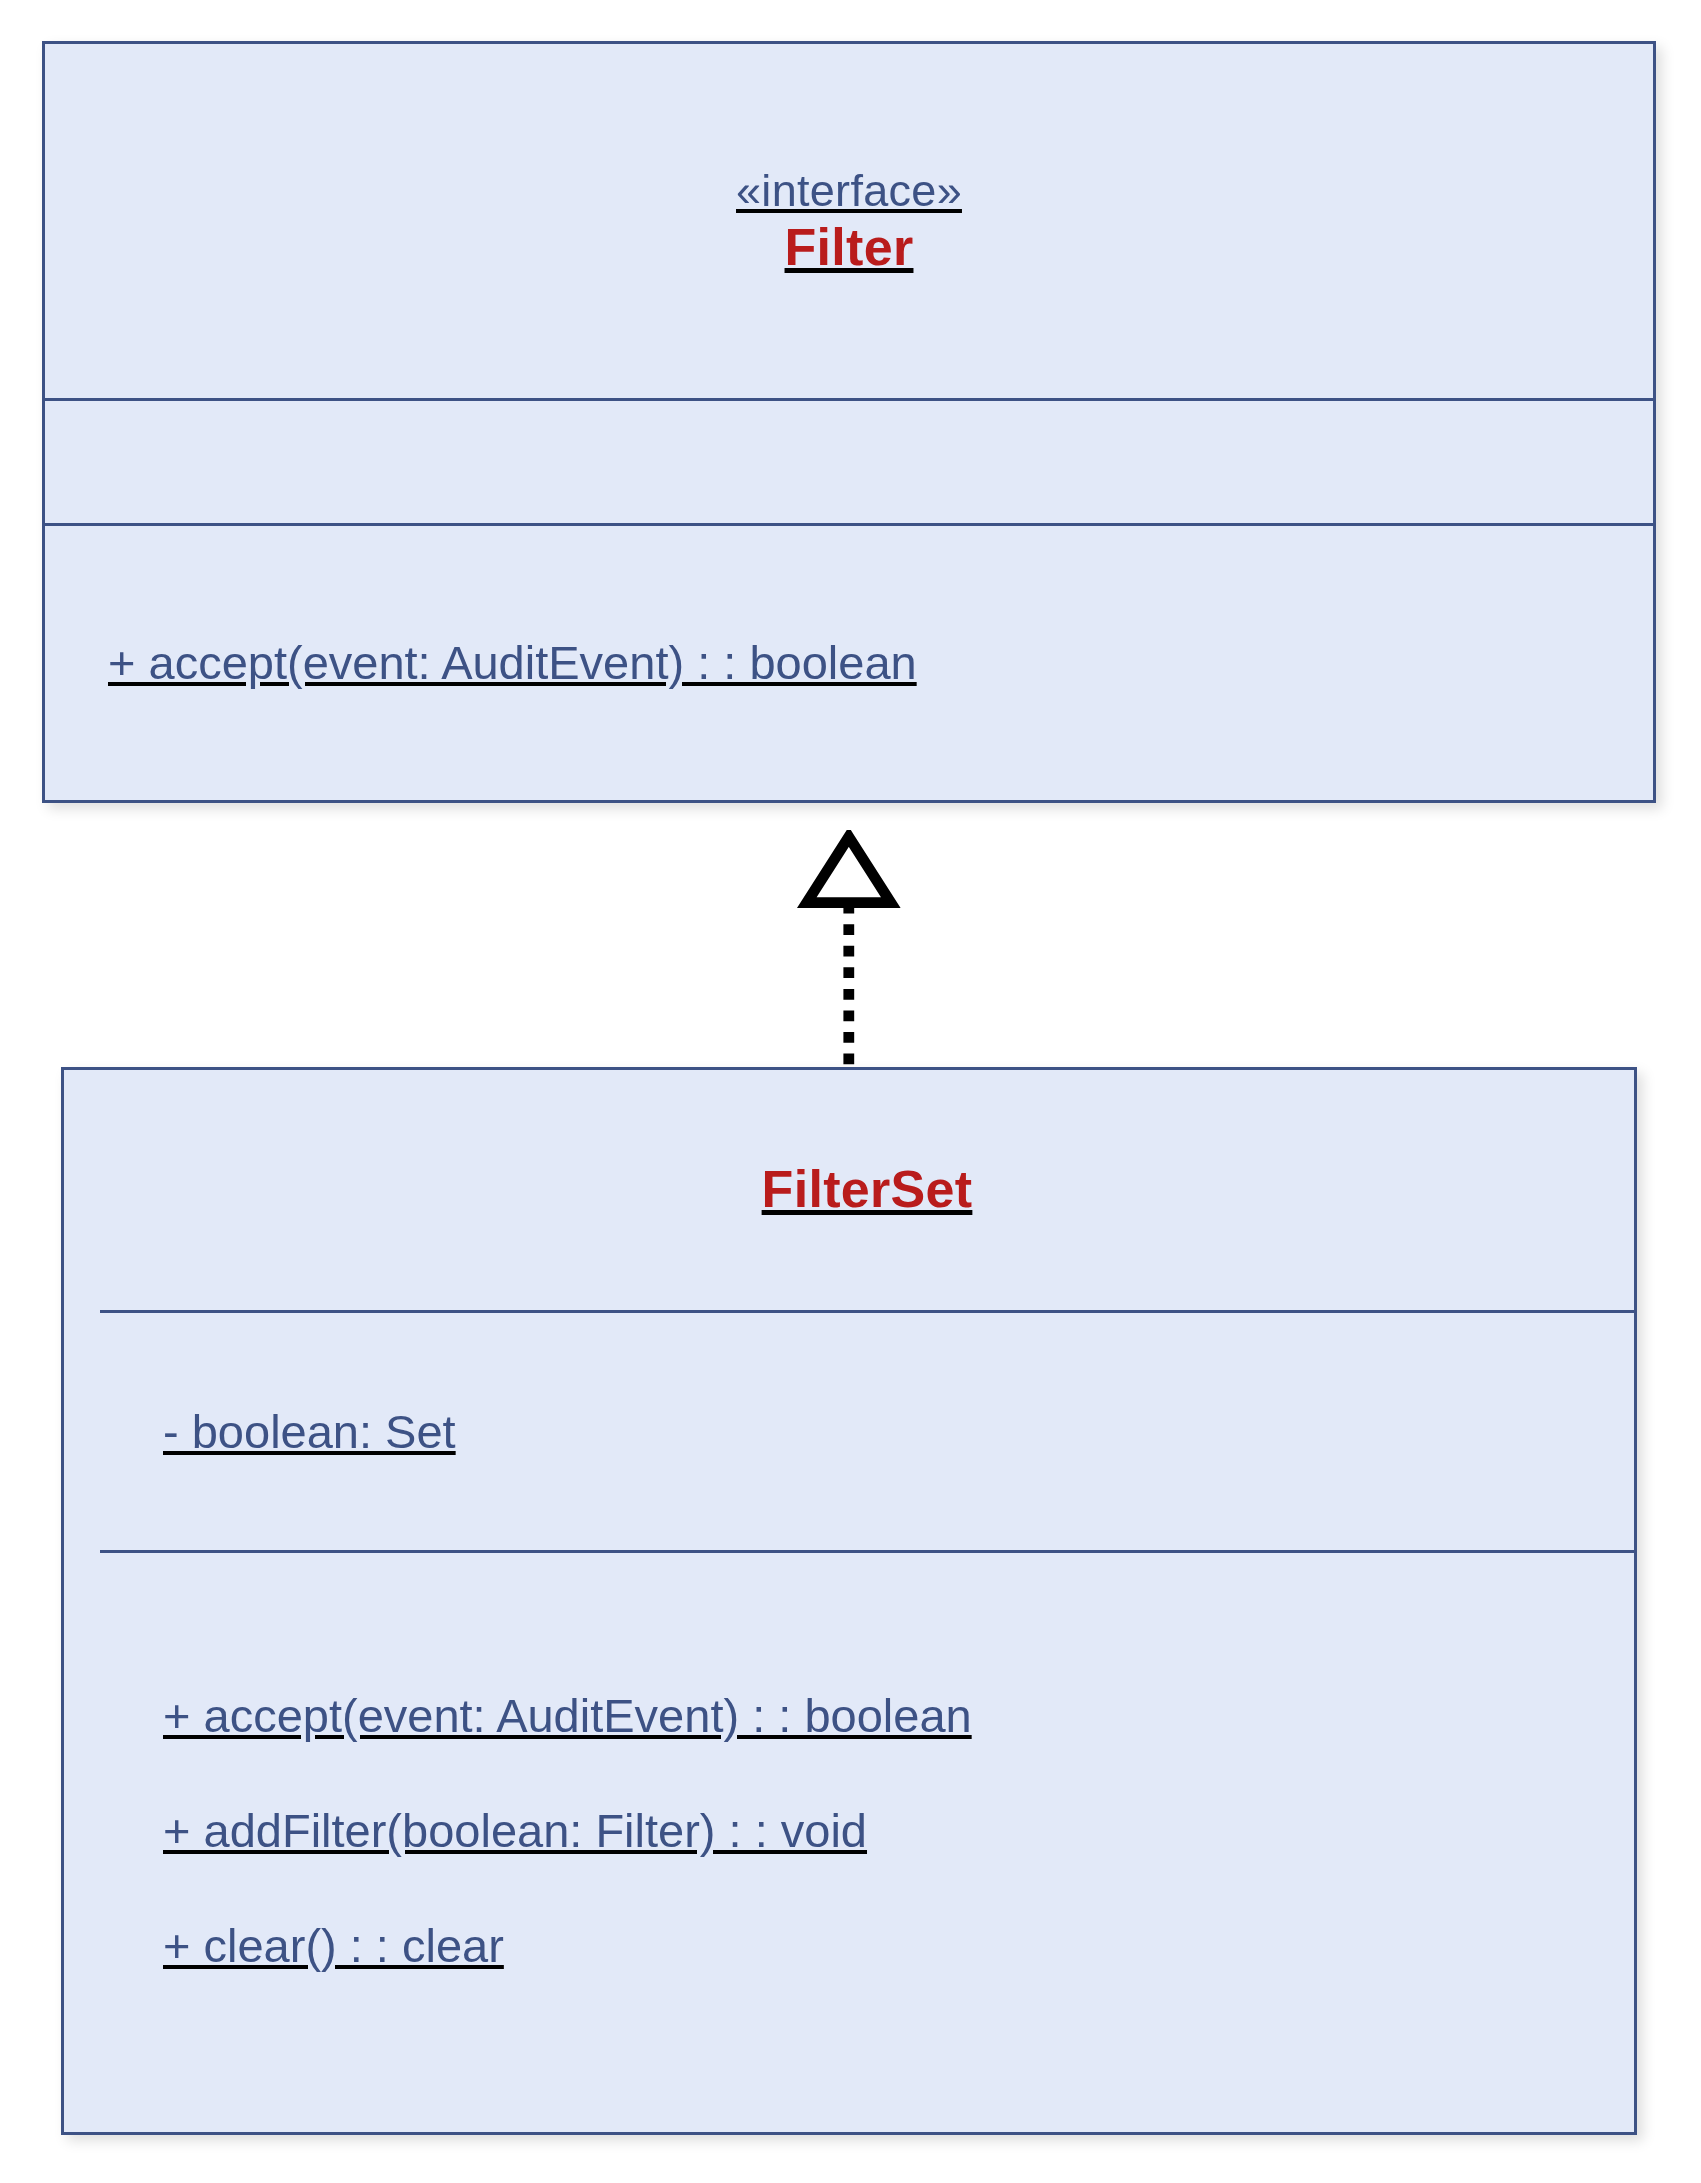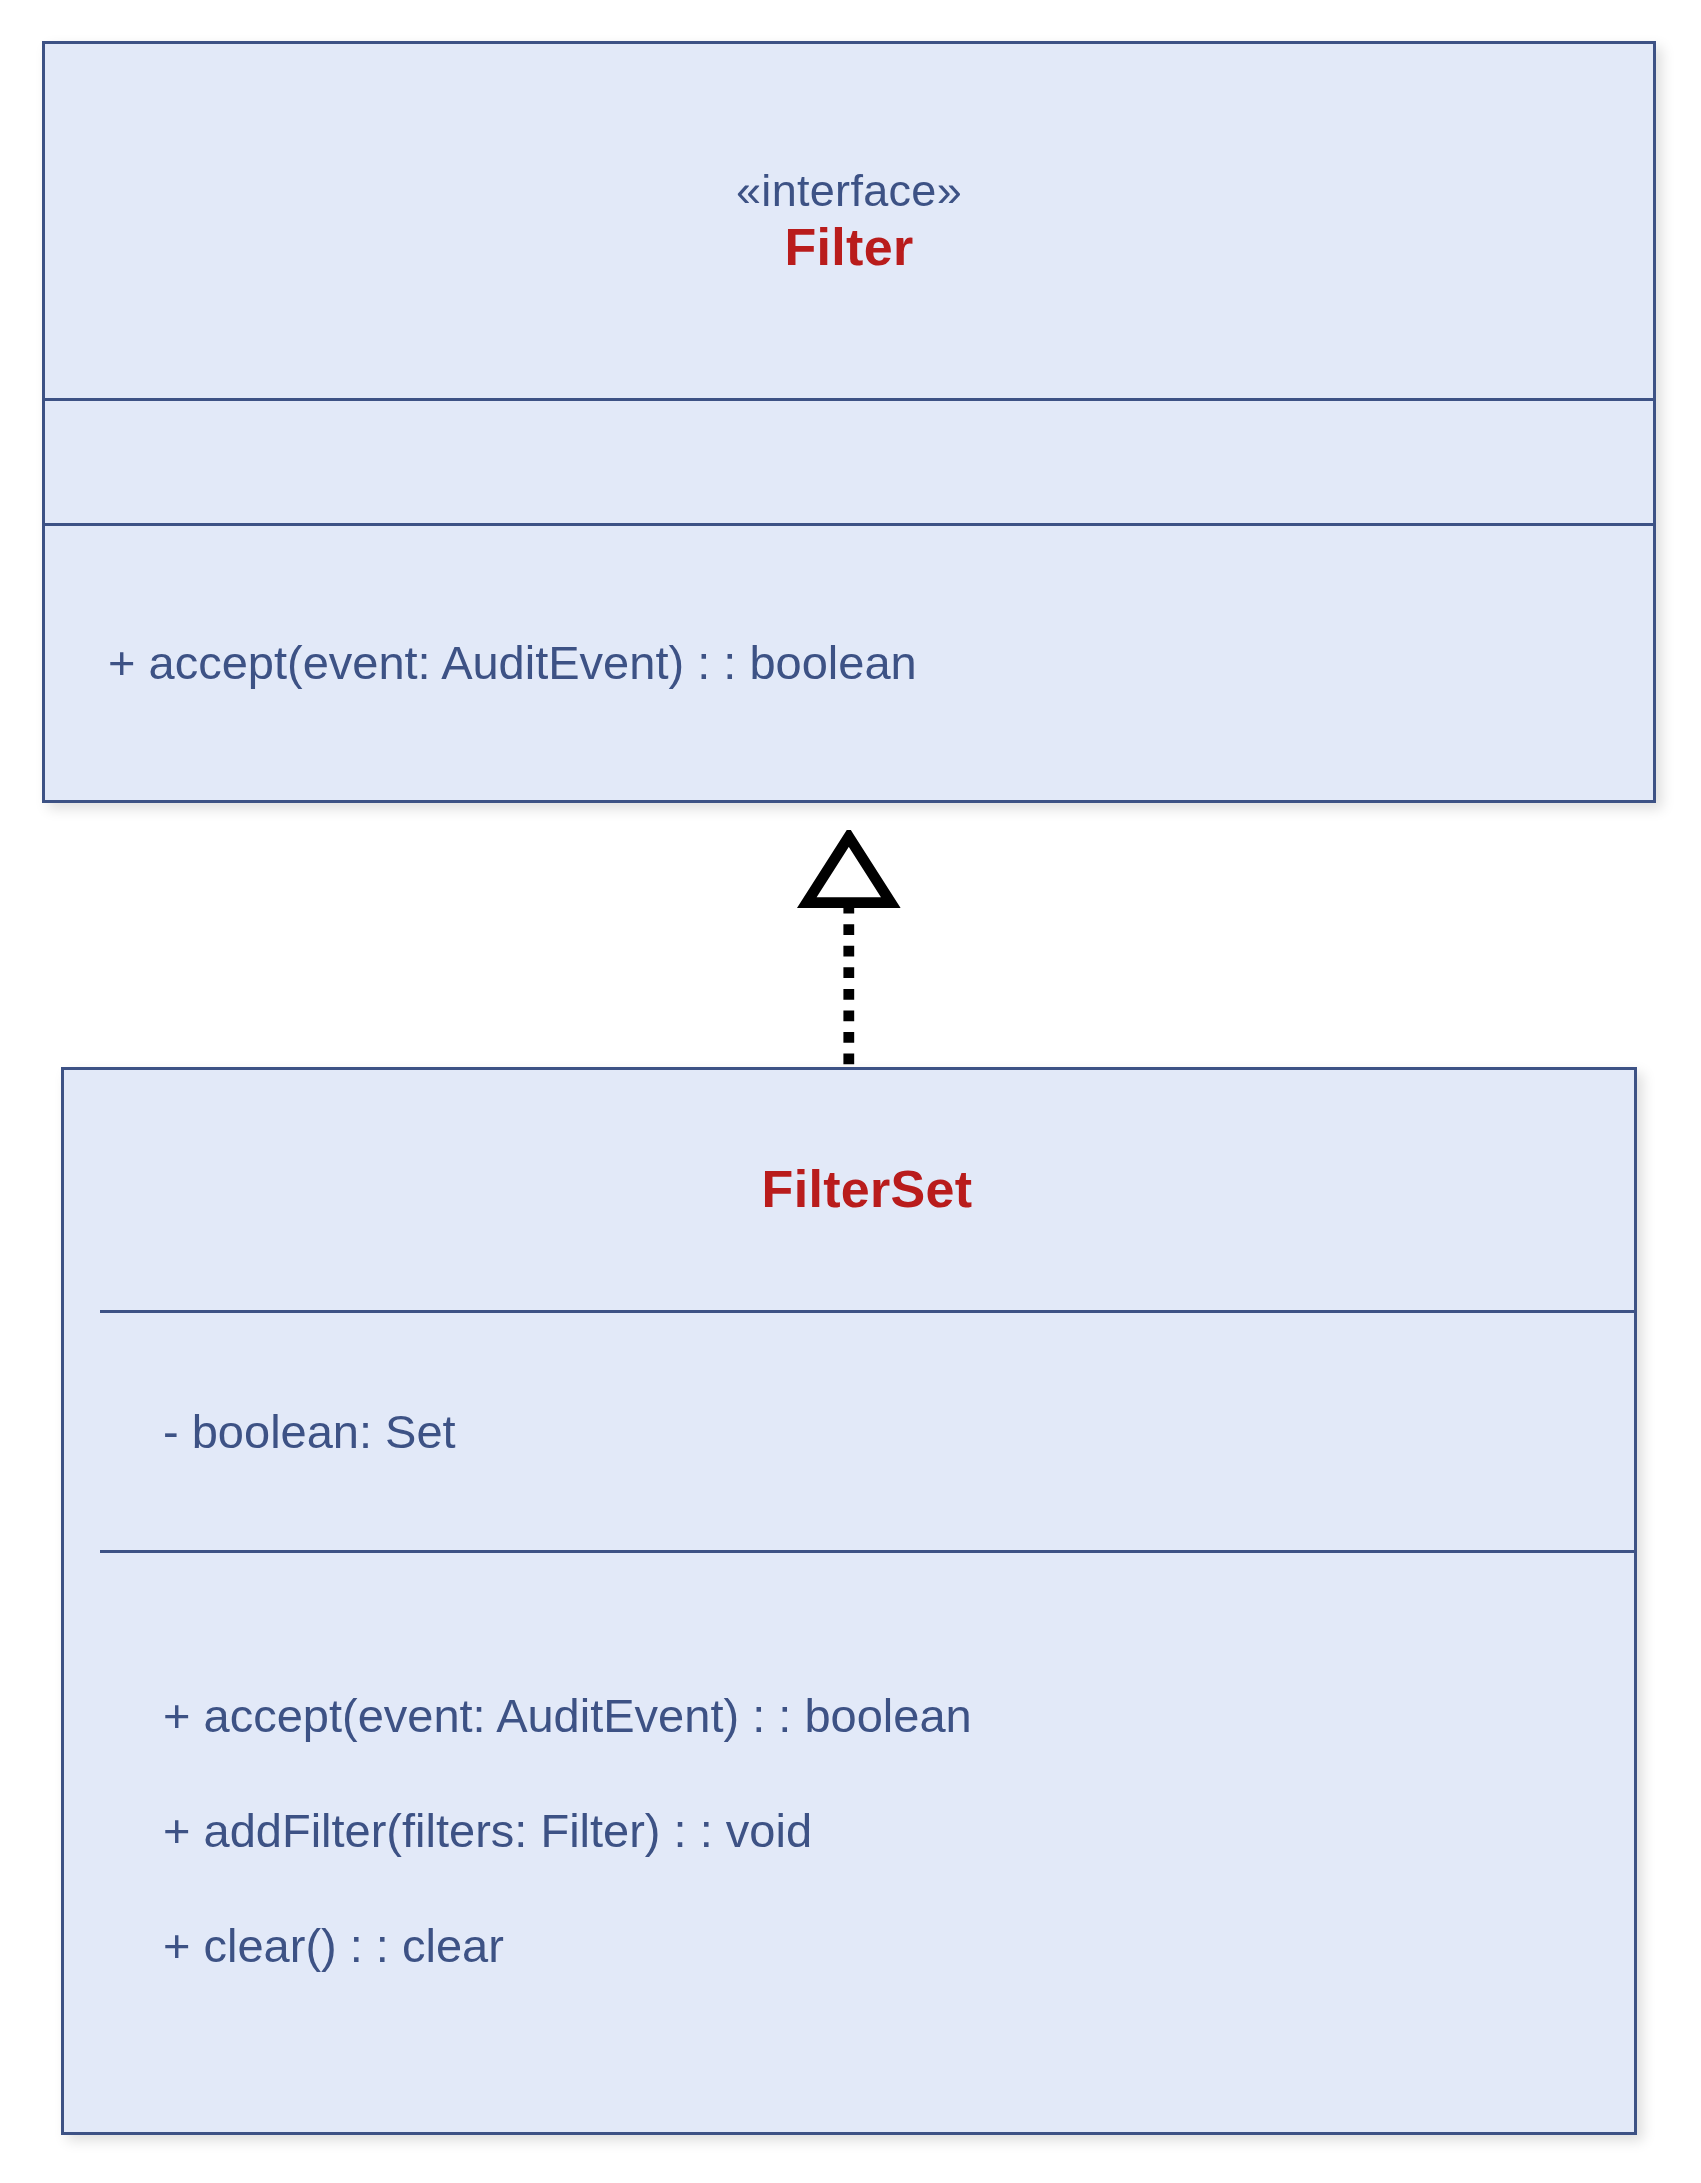--- a/index.html
+++ b/index.html
@@ -30,20 +30,21 @@
     box-sizing: border-box;
     background: #e2e9f8;
     border: 3.4px solid #3d5285;
     box-shadow: 5.7px 5.7px 12.5px rgba(0,0,0,0.13);
   }
 
   .compartment {
     box-sizing: border-box;
     width: 100%;
     position: relative;
+    text-decoration: underline;
   }
   .compartment + .compartment {
     border-top: 3.4px solid #3d5285;
     justify-content: center;
   }
 
   
   .cmp-header {
     display: flex;
     flex-direction: column;
@@ -147,19 +148,19 @@
     <div class="compartment cmp-header">
       <div class="class-name">FilterSet</div>
     </div>
 
     <div class="compartment cmp-attrs cmp-members">
       <div class="member-line">- boolean: Set</div>
     </div>
 
     <div class="compartment cmp-methods cmp-members">
       <div class="member-line">+ accept(event: AuditEvent) : : boolean</div>
-      <div class="member-line">+ addFilter(filters: Filter) : : void</div>
+      <div class="member-line">+ addFilter(boolean: Filter) : : void</div>
       <div class="member-line">+ clear() : : clear</div>
     </div>
   </div>
 
 </div>
 
 
 </body></html>

